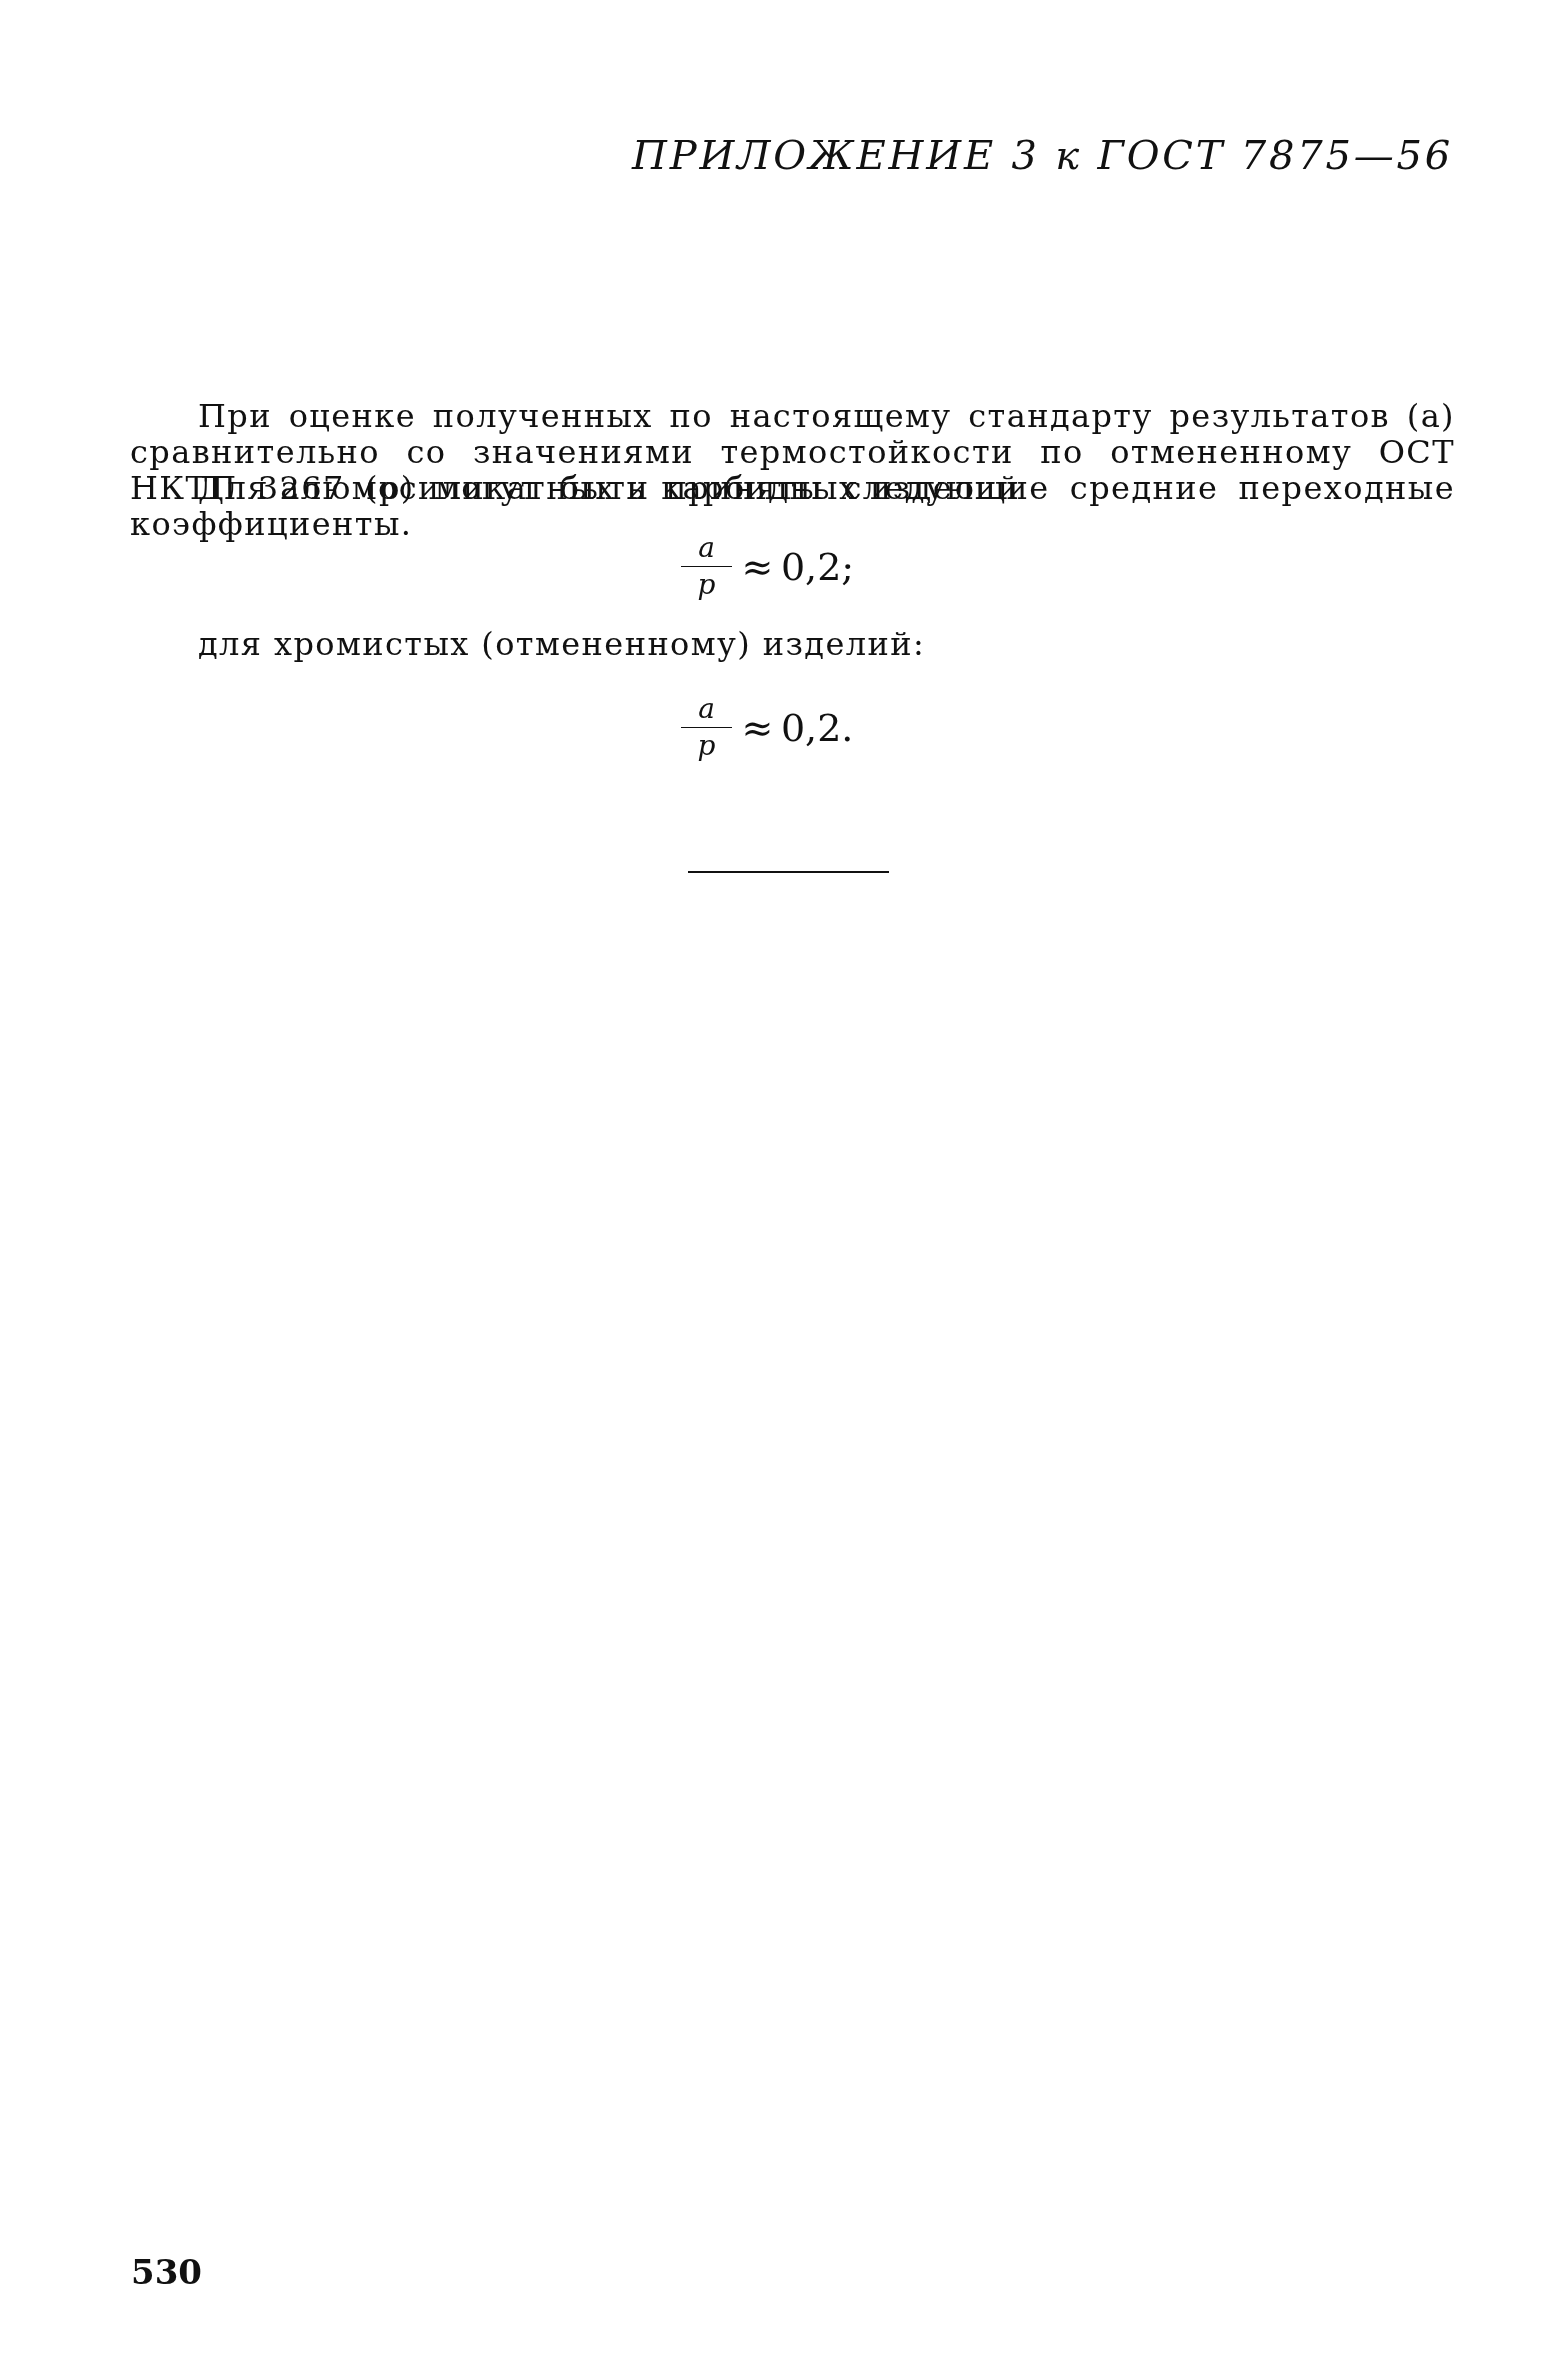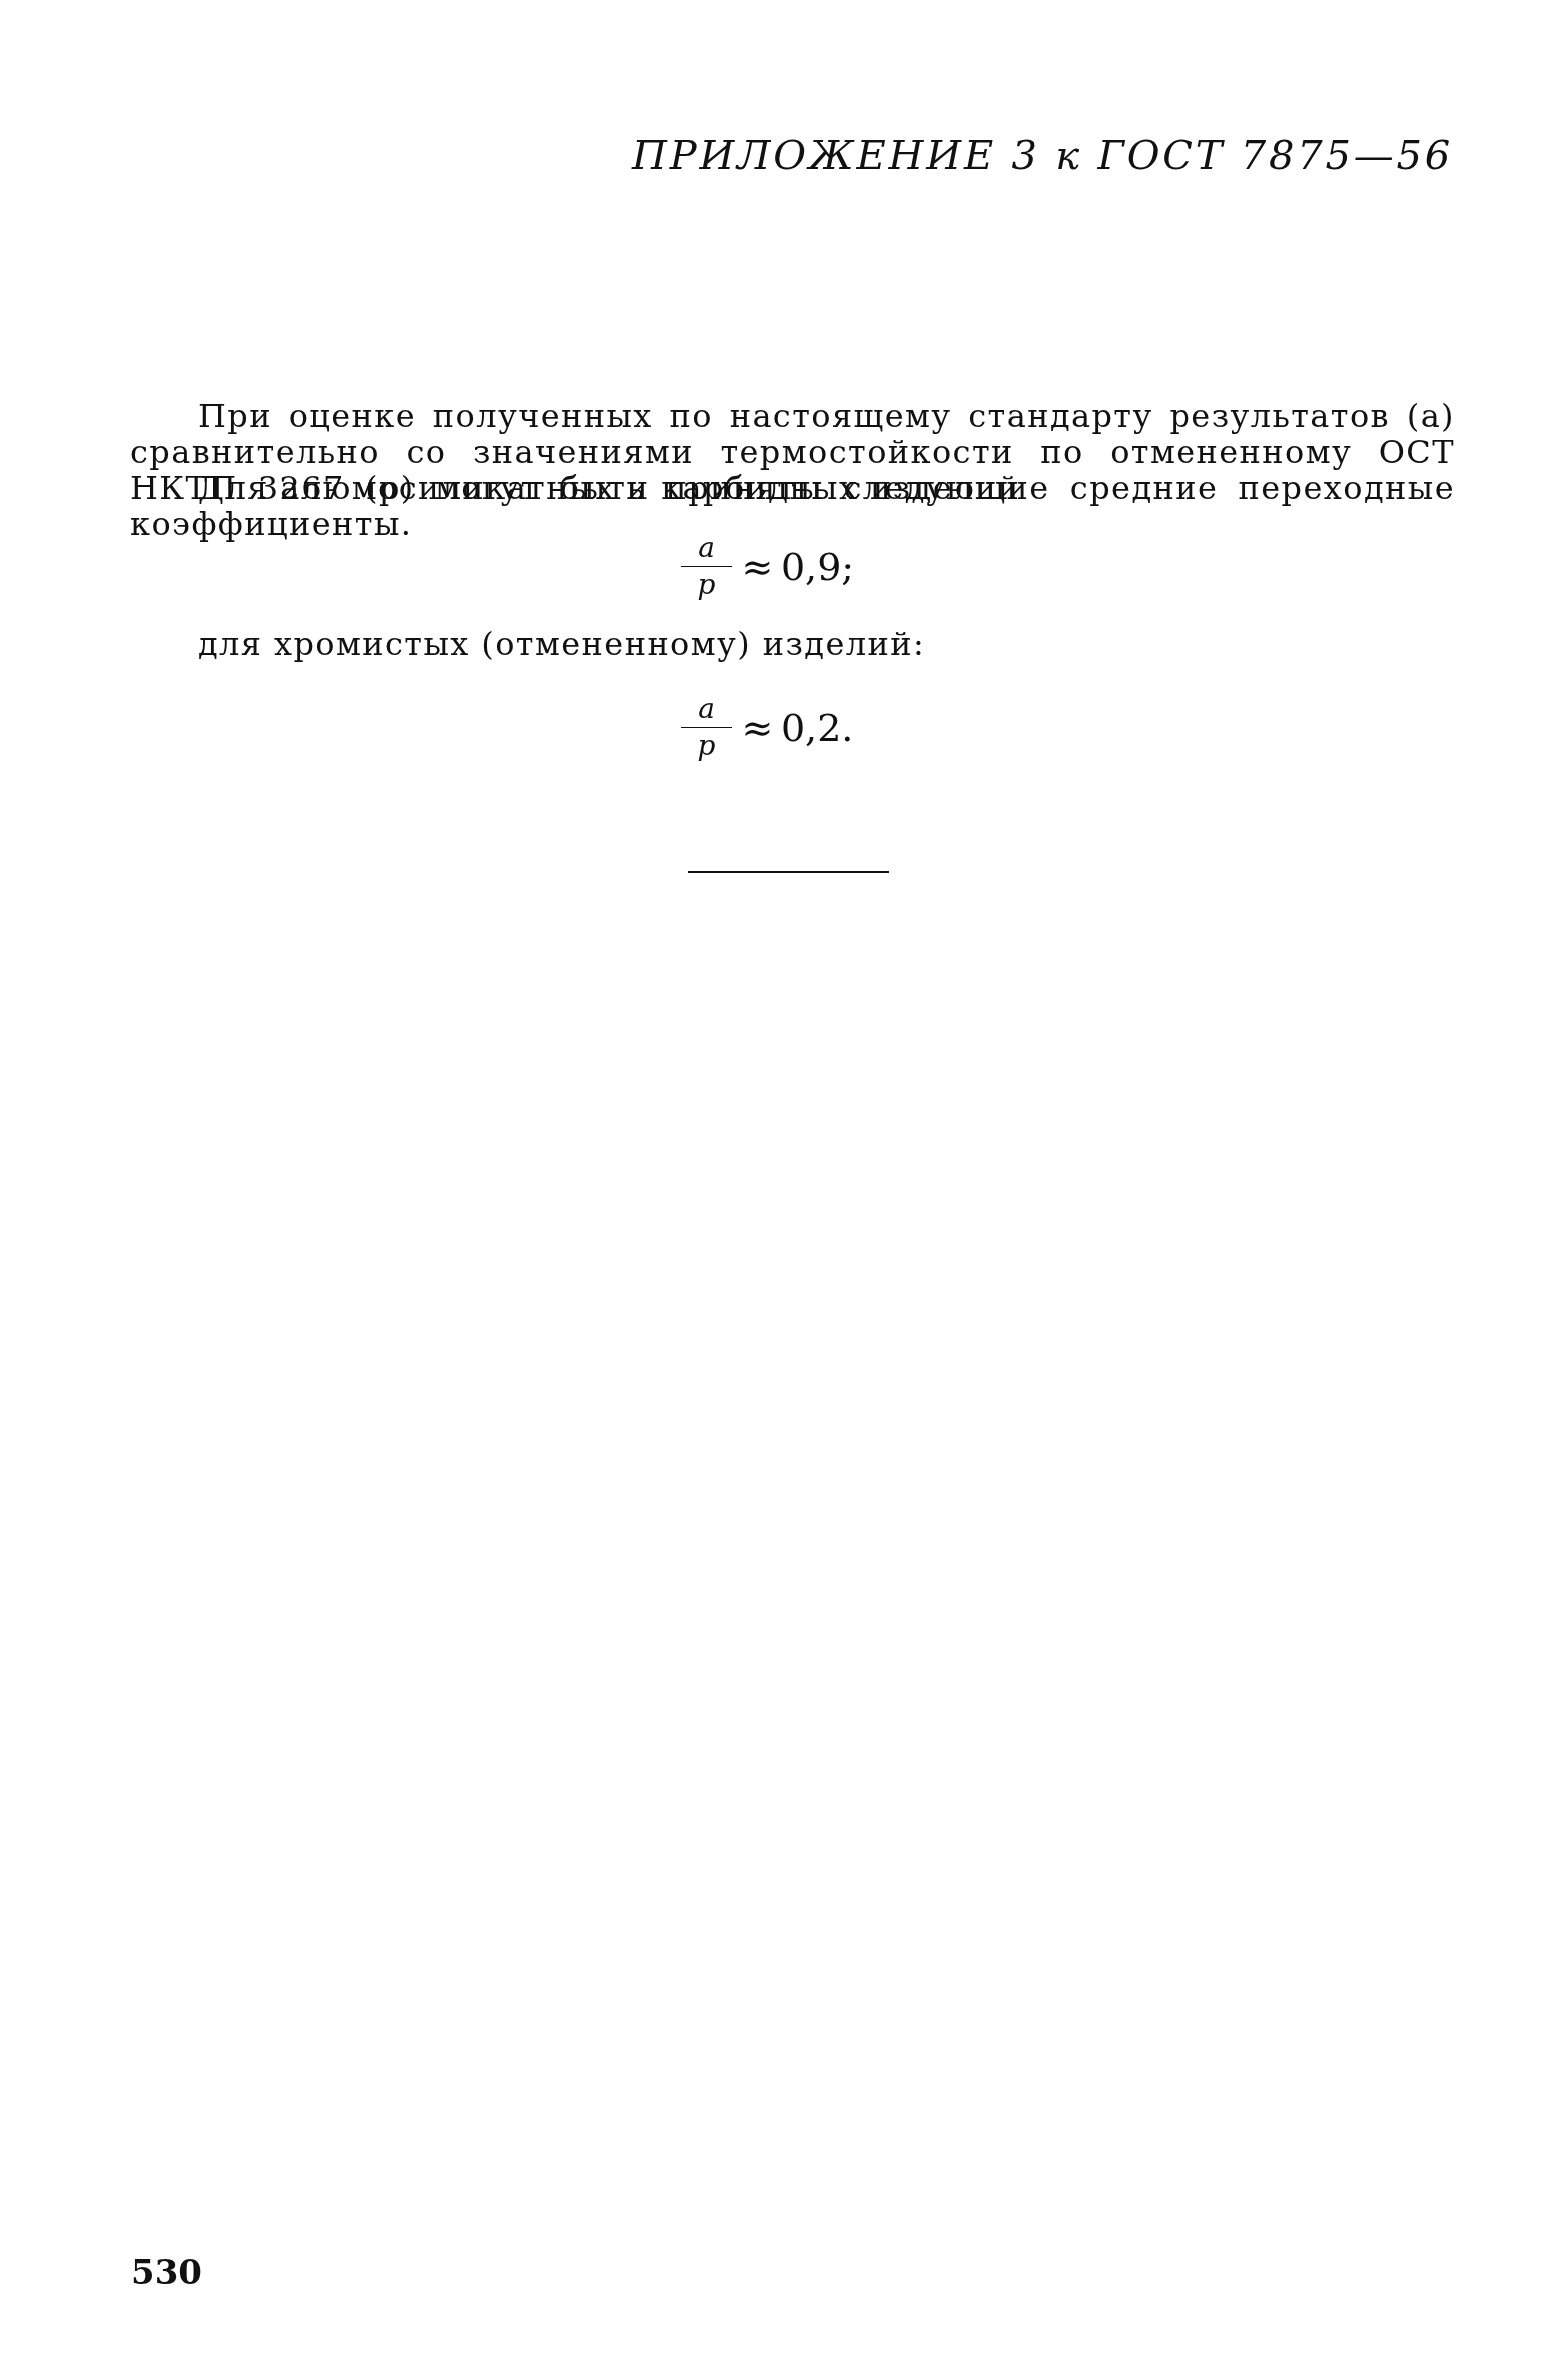--- a/index.html
+++ b/index.html
@@ -28,21 +28,21 @@
 
 <div class="line" style="top:469px;left:198px">Для алюмосиликатных и карбидных изделий</div>
 
 <div class="formula" style="left:681px;top:530px">
   <span class="frac">
     <span>a</span>
     <span class="bar"></span>
     <span>p</span>
   </span>
   <span style="margin-right:7.6px">≈</span>
-  <span>0,9;</span>
+  <span>0,2;</span>
 </div>
 
 <div class="line" style="top:625px;left:198px">для хромистых (отмененному) изделий:</div>
 
 <div class="formula" style="left:681px;top:691px">
   <span class="frac">
     <span>a</span>
     <span class="bar"></span>
     <span>p</span>
   </span>

